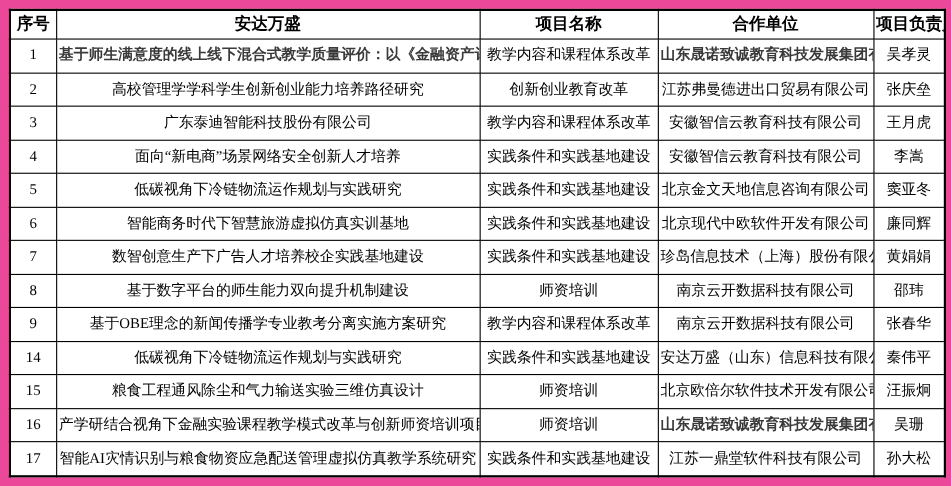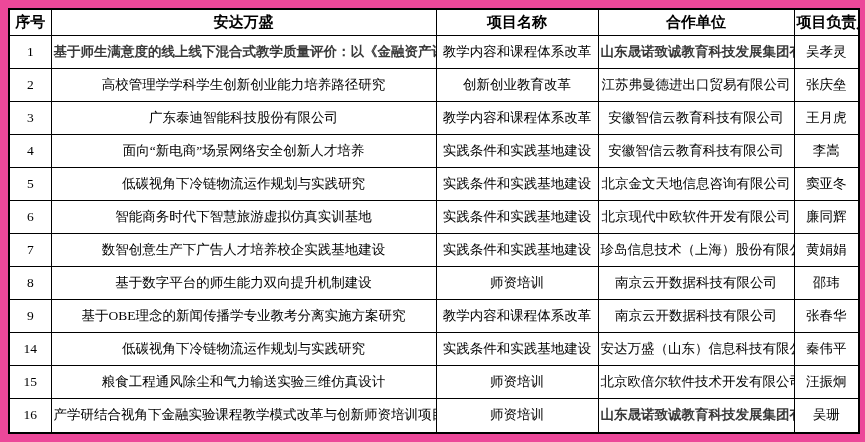--- a/index.html
+++ b/index.html
@@ -167,15 +167,22 @@
           <td data-name="cell-unit">北京欧倍尔软件技术开发有限公司</td>
           <td data-name="cell-leader">汪振炯</td>
         </tr>
         <tr data-name="table-row">
           <td data-name="cell-no">16</td>
           <td data-name="cell-name">产学研结合视角下金融实验课程教学模式改革与创新师资培训项目</td>
           <td data-name="cell-type">师资培训</td>
           <td data-name="cell-unit" class="small">山东晟诺致诚教育科技发展集团有限公司</td>
           <td data-name="cell-leader">吴珊</td>
         </tr>
+        <tr data-name="table-row">
+          <td data-name="cell-no">17</td>
+          <td data-name="cell-name">智能AI灾情识别与粮食物资应急配送管理虚拟仿真教学系统研究</td>
+          <td data-name="cell-type">实践条件和实践基地建设</td>
+          <td data-name="cell-unit">江苏一鼎堂软件科技有限公司</td>
+          <td data-name="cell-leader">孙大松</td>
+        </tr>
       </tbody>
   </table>
 </div>
 
 </body></html>

